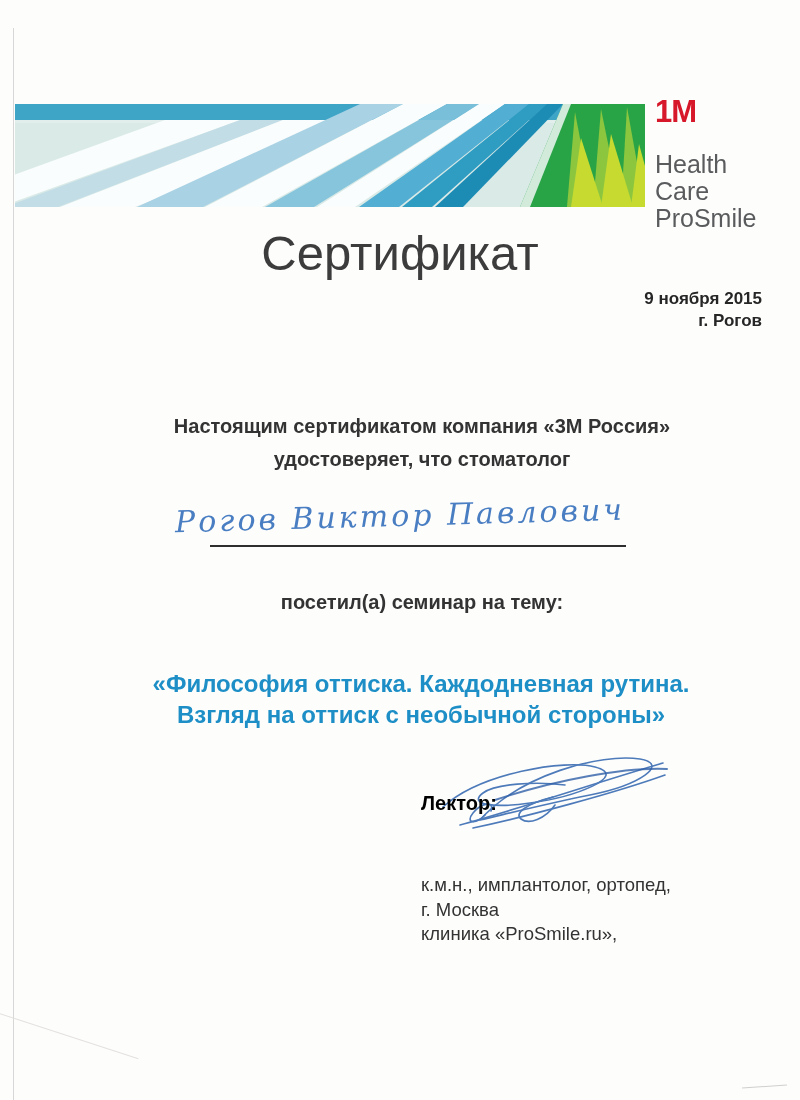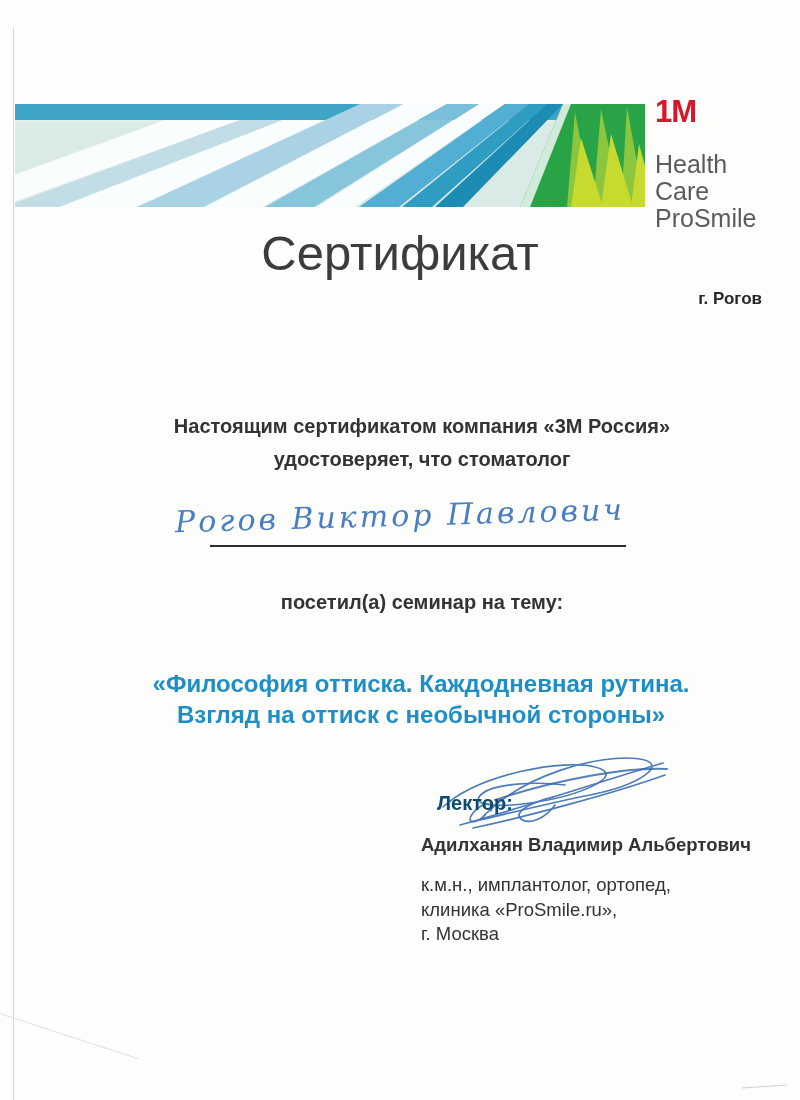--- a/index.html
+++ b/index.html
@@ -53,21 +53,21 @@
   
   .attended{position:absolute;left:22px;top:591px;width:800px;text-align:center;
     font-size:20px;font-weight:bold;color:#333;}
 
   
   .seminar{position:absolute;left:0;top:668px;width:842px;text-align:center;
     font-size:24px;font-weight:bold;line-height:31px;color:#1d8fc6;}
 
   
   .signature{position:absolute;left:425px;top:745px;width:250px;height:85px;}
-  .lecturer-label{position:absolute;left:421px;top:792px;font-size:20px;font-weight:bold;color:#0c4a6e;margin-left:16px;}
+  .lecturer-label{position:absolute;left:421px;top:792px;font-size:20px;font-weight:bold;color:#000000;}
   .lecturer-name{position:absolute;left:421px;top:834px;font-size:18.5px;font-weight:bold;color:#333;}
   .lecturer-cred{position:absolute;left:421px;top:873px;font-size:18.5px;font-weight:normal;line-height:24.5px;color:#333;}
   .cred-line{display:block;}
 </style>
 </head>
 <body>
 
 <div class="page">
 
   <div class="scan-line-left"></div>
@@ -108,20 +108,21 @@
     <div class="brand-name">
       <div>Health</div>
       <div>Care</div>
       <div>ProSmile</div>
     </div>
   </div>
 
   <div class="cert-title">Сертификат</div>
 
   <div class="date-block">
+    <div>9 ноября 2015</div>
     <div>г. Рогов</div>
   </div>
 
   <div class="statement">
     <div>Настоящим сертификатом компания «3М Россия»</div>
     <div>удостоверяет, что стоматолог</div>
   </div>
 
   <div class="recipient">Рогов Виктор Павлович</div>
   <div class="name-line"></div>
@@ -141,20 +142,19 @@
         <path d="M35,80 C90,65 180,35 238,18"></path>
         <path d="M48,83 C100,72 190,48 240,30"></path>
         <path d="M60,70 C50,80 40,78 48,68 C56,58 70,55 66,66"></path>
         <path d="M130,60 C120,74 104,80 96,74 C88,68 104,58 128,52"></path>
       </g>
       <path d="M70,55 C130,35 200,22 242,24" fill="none" stroke="#2f5fa8" stroke-width="2" opacity="0.8" stroke-linecap="round"></path>
     </svg>
   </div>
 
   <div class="lecturer-label">Лектор:</div>
-  <div class="lecturer-name">Адилханян Владимир Альбертович</div>
   <div class="lecturer-cred">
     <span class="cred-line">к.м.н., имплантолог, ортопед,</span>
+    <span class="cred-line">г. Москва</span>
     <span class="cred-line">клиника «ProSmile.ru»,</span>
-    <span class="cred-line">г. Москва</span>
   </div>
 
 </div>
 
 </body></html>

